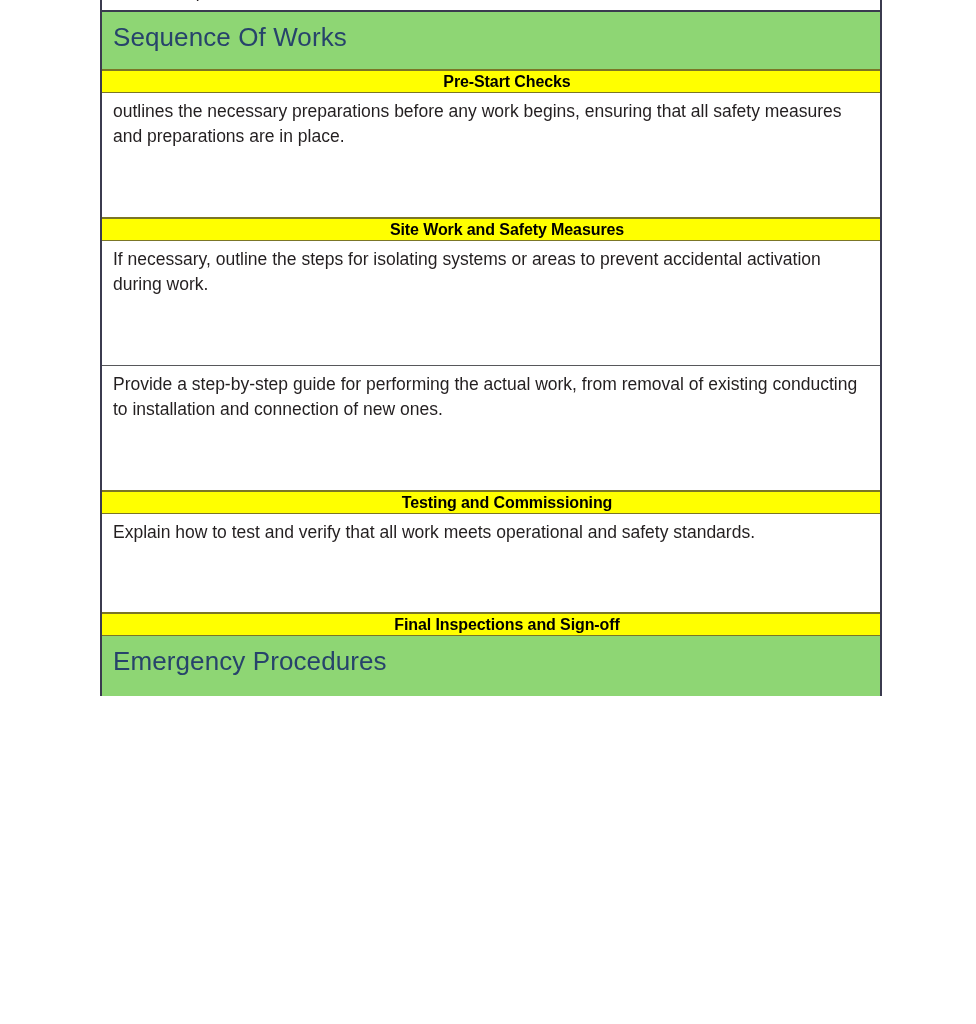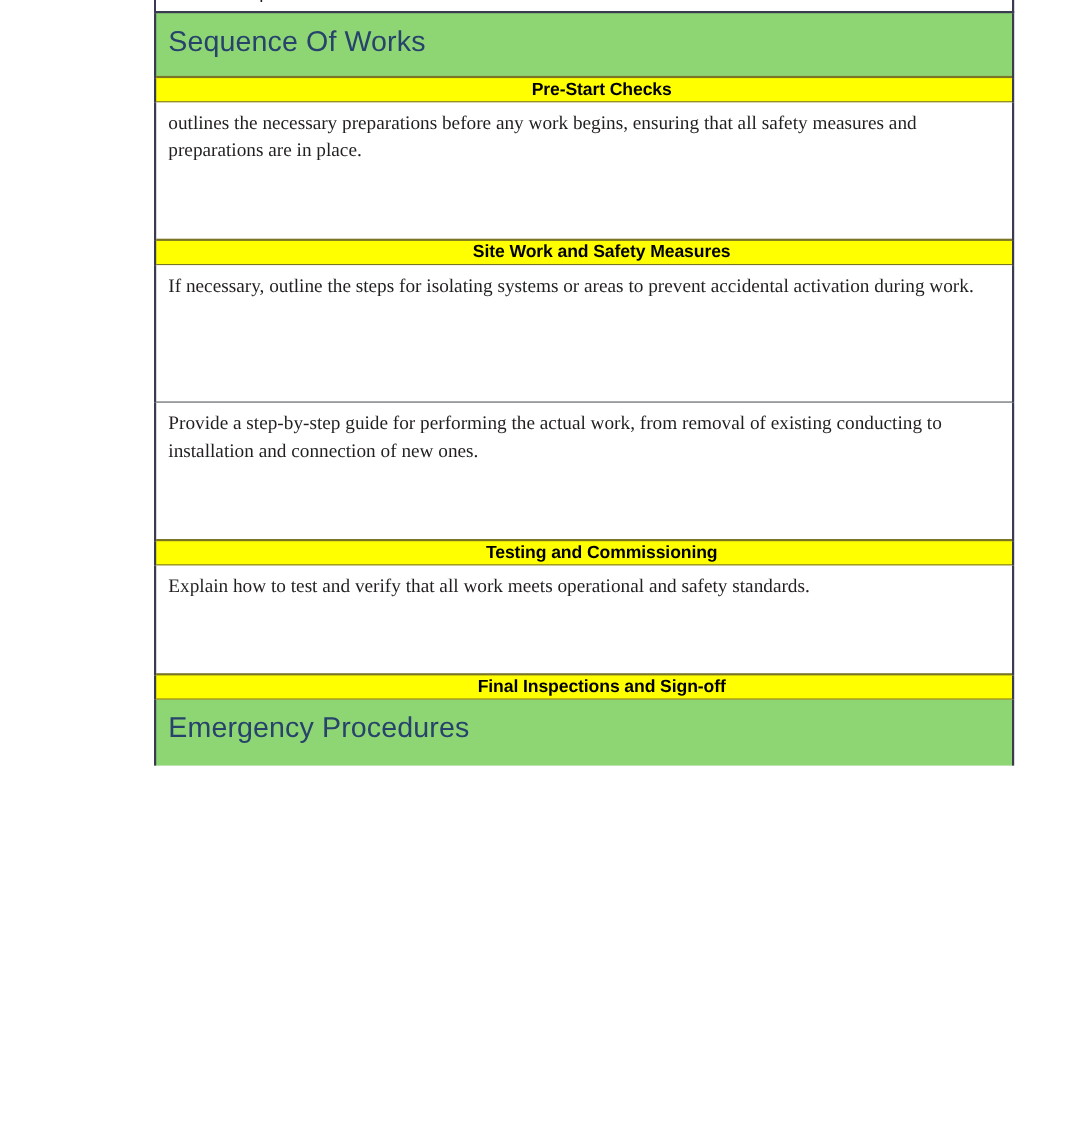--- a/index.html
+++ b/index.html
@@ -24,21 +24,20 @@
   }
 
   
   .doc-table {
     position: absolute;
     left: 100px;
     top: 0;
     width: 780px;
     border-collapse: collapse;
     table-layout: fixed;
-    margin-left: 40px;
   }
 
   .doc-table td {
     padding: 0;
     vertical-align: top;
   }
 
   
   .clip-row td {
     height: 10px;
@@ -98,21 +97,20 @@
     background: #ffffff;
     border-left: 2px solid #3b3b4f;
     border-right: 2px solid #3b3b4f;
     border-bottom: 1px solid #57585b;
   }
   .body-text {
     padding: 6px 12px 6px 11px;
     font-size: 17.5px;
     line-height: 25px;
     color: #231f20;
-    font-family: Liberation Serif, serif;
   }
 </style>
 </head>
 <body>
 
 <div class="page">
 
   <table class="doc-table">
     <colgroup>
         <col style="width:780px">

